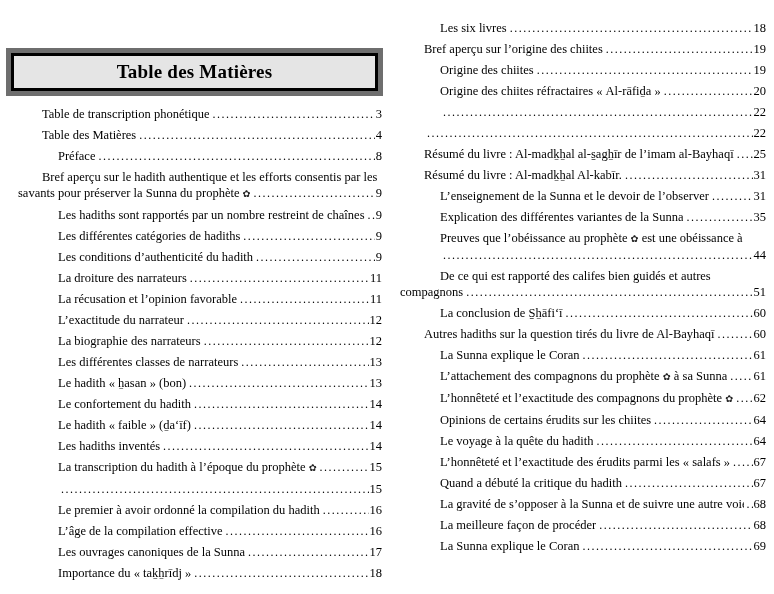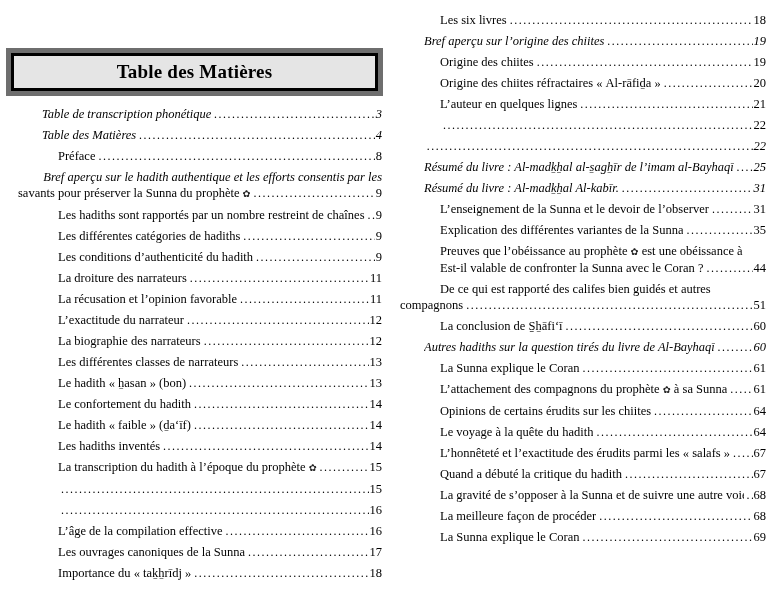--- a/index.html
+++ b/index.html
@@ -25,31 +25,31 @@
   }
   .title-box .title {
     font-weight: bold;
     font-size: 19px;
     letter-spacing: 0.2px;
     white-space: nowrap;
   }
 
   .col { position: absolute; }
   .col-left  { left: 16px;   top: 106px; width: 366px; }
-  .col-right { left: 398px; top: 12px;   width: 368px; }
+  .col-right { left: 398px; top: 20px;   width: 368px; }
 
   .row {
     display: flex;
     align-items: baseline;
     line-height: 16px;
     margin-bottom: 5px;
   }
   .row.nopage { margin-bottom: 0; }
 
-  .row.h1   { font-style: italic; padding-left: 26px; justify-content: flex-end; }
+  .row.h1   { padding-left: 26px; }
   .row.h1c  { padding-left: 2px;  }
   .row.sub  { padding-left: 42px; }
   .row.subc { padding-left: 2px;  }
 
   .row .t {
     flex: 0 1 auto;
     min-width: 0;
     overflow: hidden;
     white-space: nowrap;
   }
@@ -163,20 +163,21 @@
     <div class="row sub">
       <span class="t">La transcription du hadith à l’époque du prophète <span class="pbuh">✿</span></span>
       <span class="leader"></span>
       <span class="pg">15</span>
     </div>
     <div class="row sub">
       <span class="leader"></span>
       <span class="pg">15</span>
     </div>
     <div class="row sub">
+      <span class="t">Le premier à avoir ordonné la compilation du hadith</span>
       <span class="leader"></span>
       <span class="pg">16</span>
     </div>
     <div class="row sub">
       <span class="t">L’âge de la compilation effective</span>
       <span class="leader"></span>
       <span class="pg">16</span>
     </div>
     <div class="row sub">
       <span class="t">Les ouvrages canoniques de la Sunna</span>
@@ -204,25 +205,20 @@
       <span class="t">Origine des chiites</span>
       <span class="leader"></span>
       <span class="pg">19</span>
     </div>
     <div class="row sub">
       <span class="t">Origine des chiites réfractaires «&nbsp;Al-rāfiḏa&nbsp;»</span>
       <span class="leader"></span>
       <span class="pg">20</span>
     </div>
     <div class="row sub">
-      <span class="t">L’auteur en quelques lignes</span>
-      <span class="leader"></span>
-      <span class="pg">21</span>
-    </div>
-    <div class="row sub">
       <span class="leader"></span>
       <span class="pg">22</span>
     </div>
     <div class="row h1">
       <span class="leader"></span>
       <span class="pg">22</span>
     </div>
     <div class="row h1">
       <span class="t">Résumé du livre : Al-madḵẖal al-s̱ag̱ẖīr de l’imam al-Bayhaqī</span>
       <span class="leader"></span>
@@ -240,21 +236,20 @@
     </div>
     <div class="row sub">
       <span class="t">Explication des différentes variantes de la Sunna</span>
       <span class="leader"></span>
       <span class="pg">35</span>
     </div>
     <div class="row sub nopage">
       <span class="t">Preuves que l’obéissance au prophète <span class="pbuh">✿</span> est une obéissance à</span>
     </div>
     <div class="row sub">
-      <span class="t">Est-il valable de confronter la Sunna avec le Coran ?</span>
       <span class="leader"></span>
       <span class="pg">44</span>
     </div>
     <div class="row sub nopage">
       <span class="t">De ce qui est rapporté des califes bien guidés et autres</span>
     </div>
     <div class="row subc">
       <span class="t">compagnons</span>
       <span class="leader"></span>
       <span class="pg">51</span>
@@ -273,20 +268,25 @@
       <span class="t">La Sunna explique le Coran</span>
       <span class="leader"></span>
       <span class="pg">61</span>
     </div>
     <div class="row sub">
       <span class="t">L’attachement des compagnons du prophète <span class="pbuh">✿</span> à sa Sunna</span>
       <span class="leader"></span>
       <span class="pg">61</span>
     </div>
     <div class="row sub">
+      <span class="t">L’honnêteté et l’exactitude des compagnons du prophète <span class="pbuh">✿</span></span>
+      <span class="leader"></span>
+      <span class="pg">62</span>
+    </div>
+    <div class="row sub">
       <span class="t">Opinions de certains érudits sur les chiites</span>
       <span class="leader"></span>
       <span class="pg">64</span>
     </div>
     <div class="row sub">
       <span class="t">Le voyage à la quête du hadith</span>
       <span class="leader"></span>
       <span class="pg">64</span>
     </div>
     <div class="row sub">

